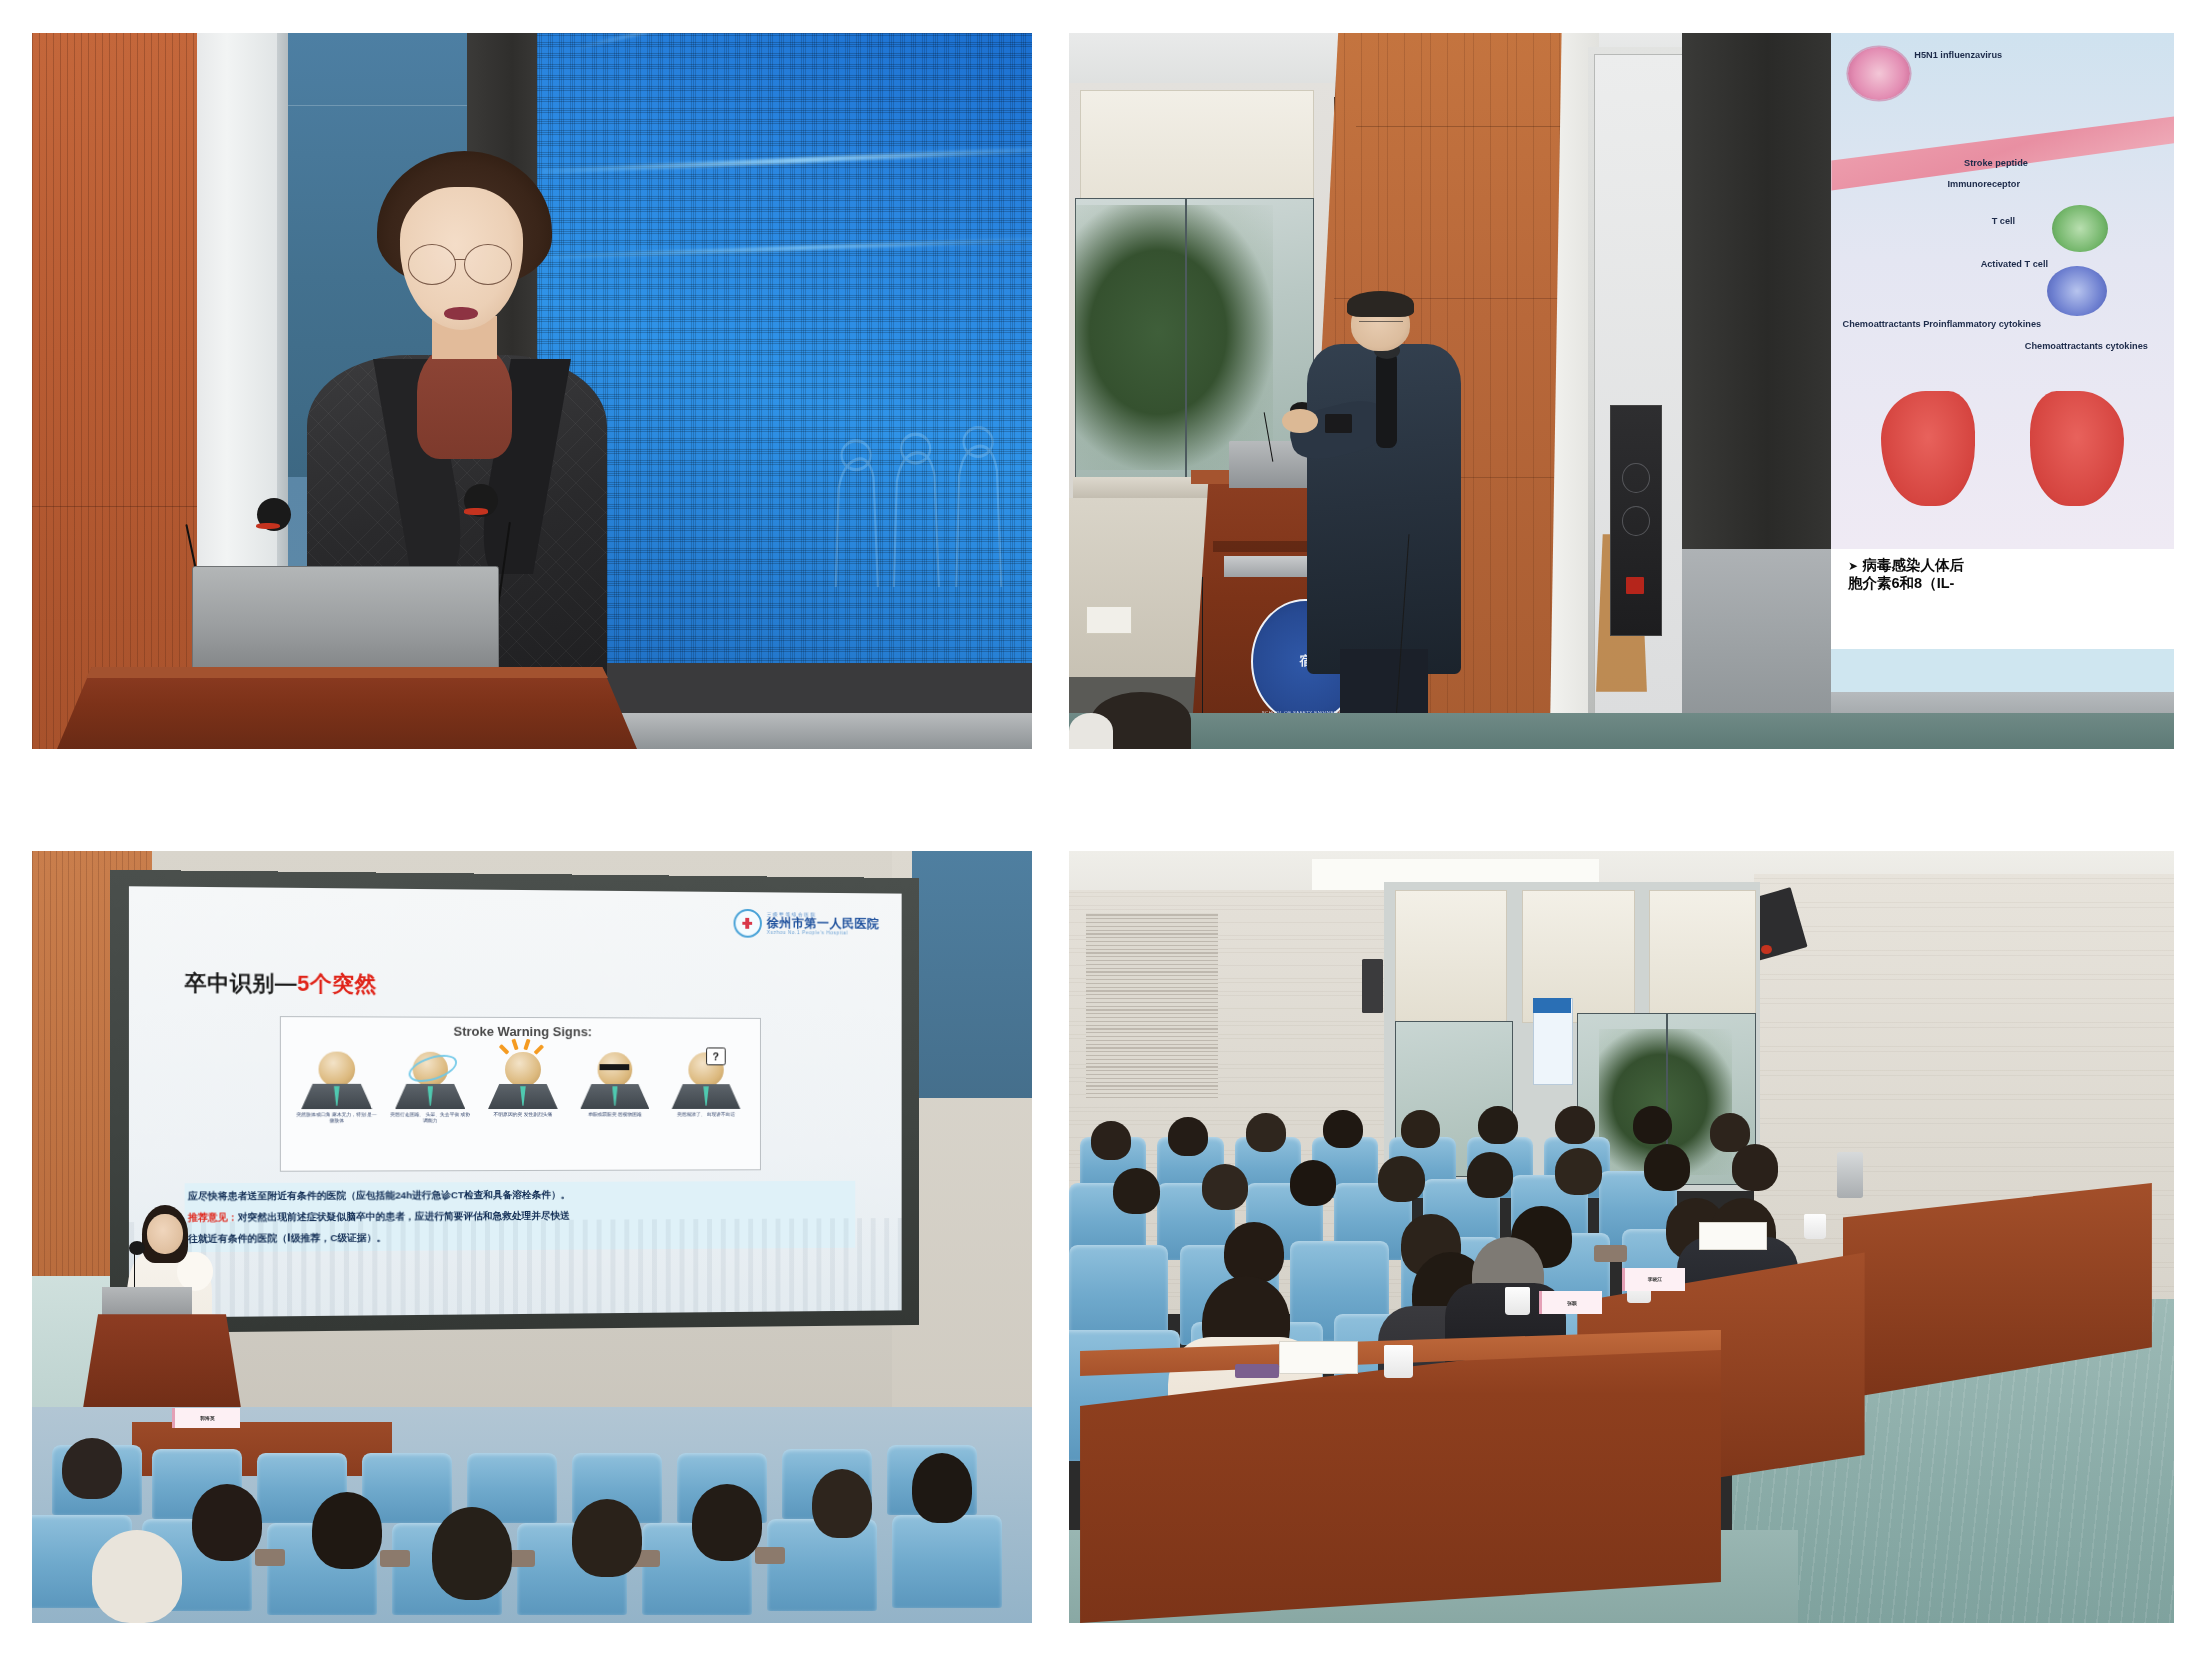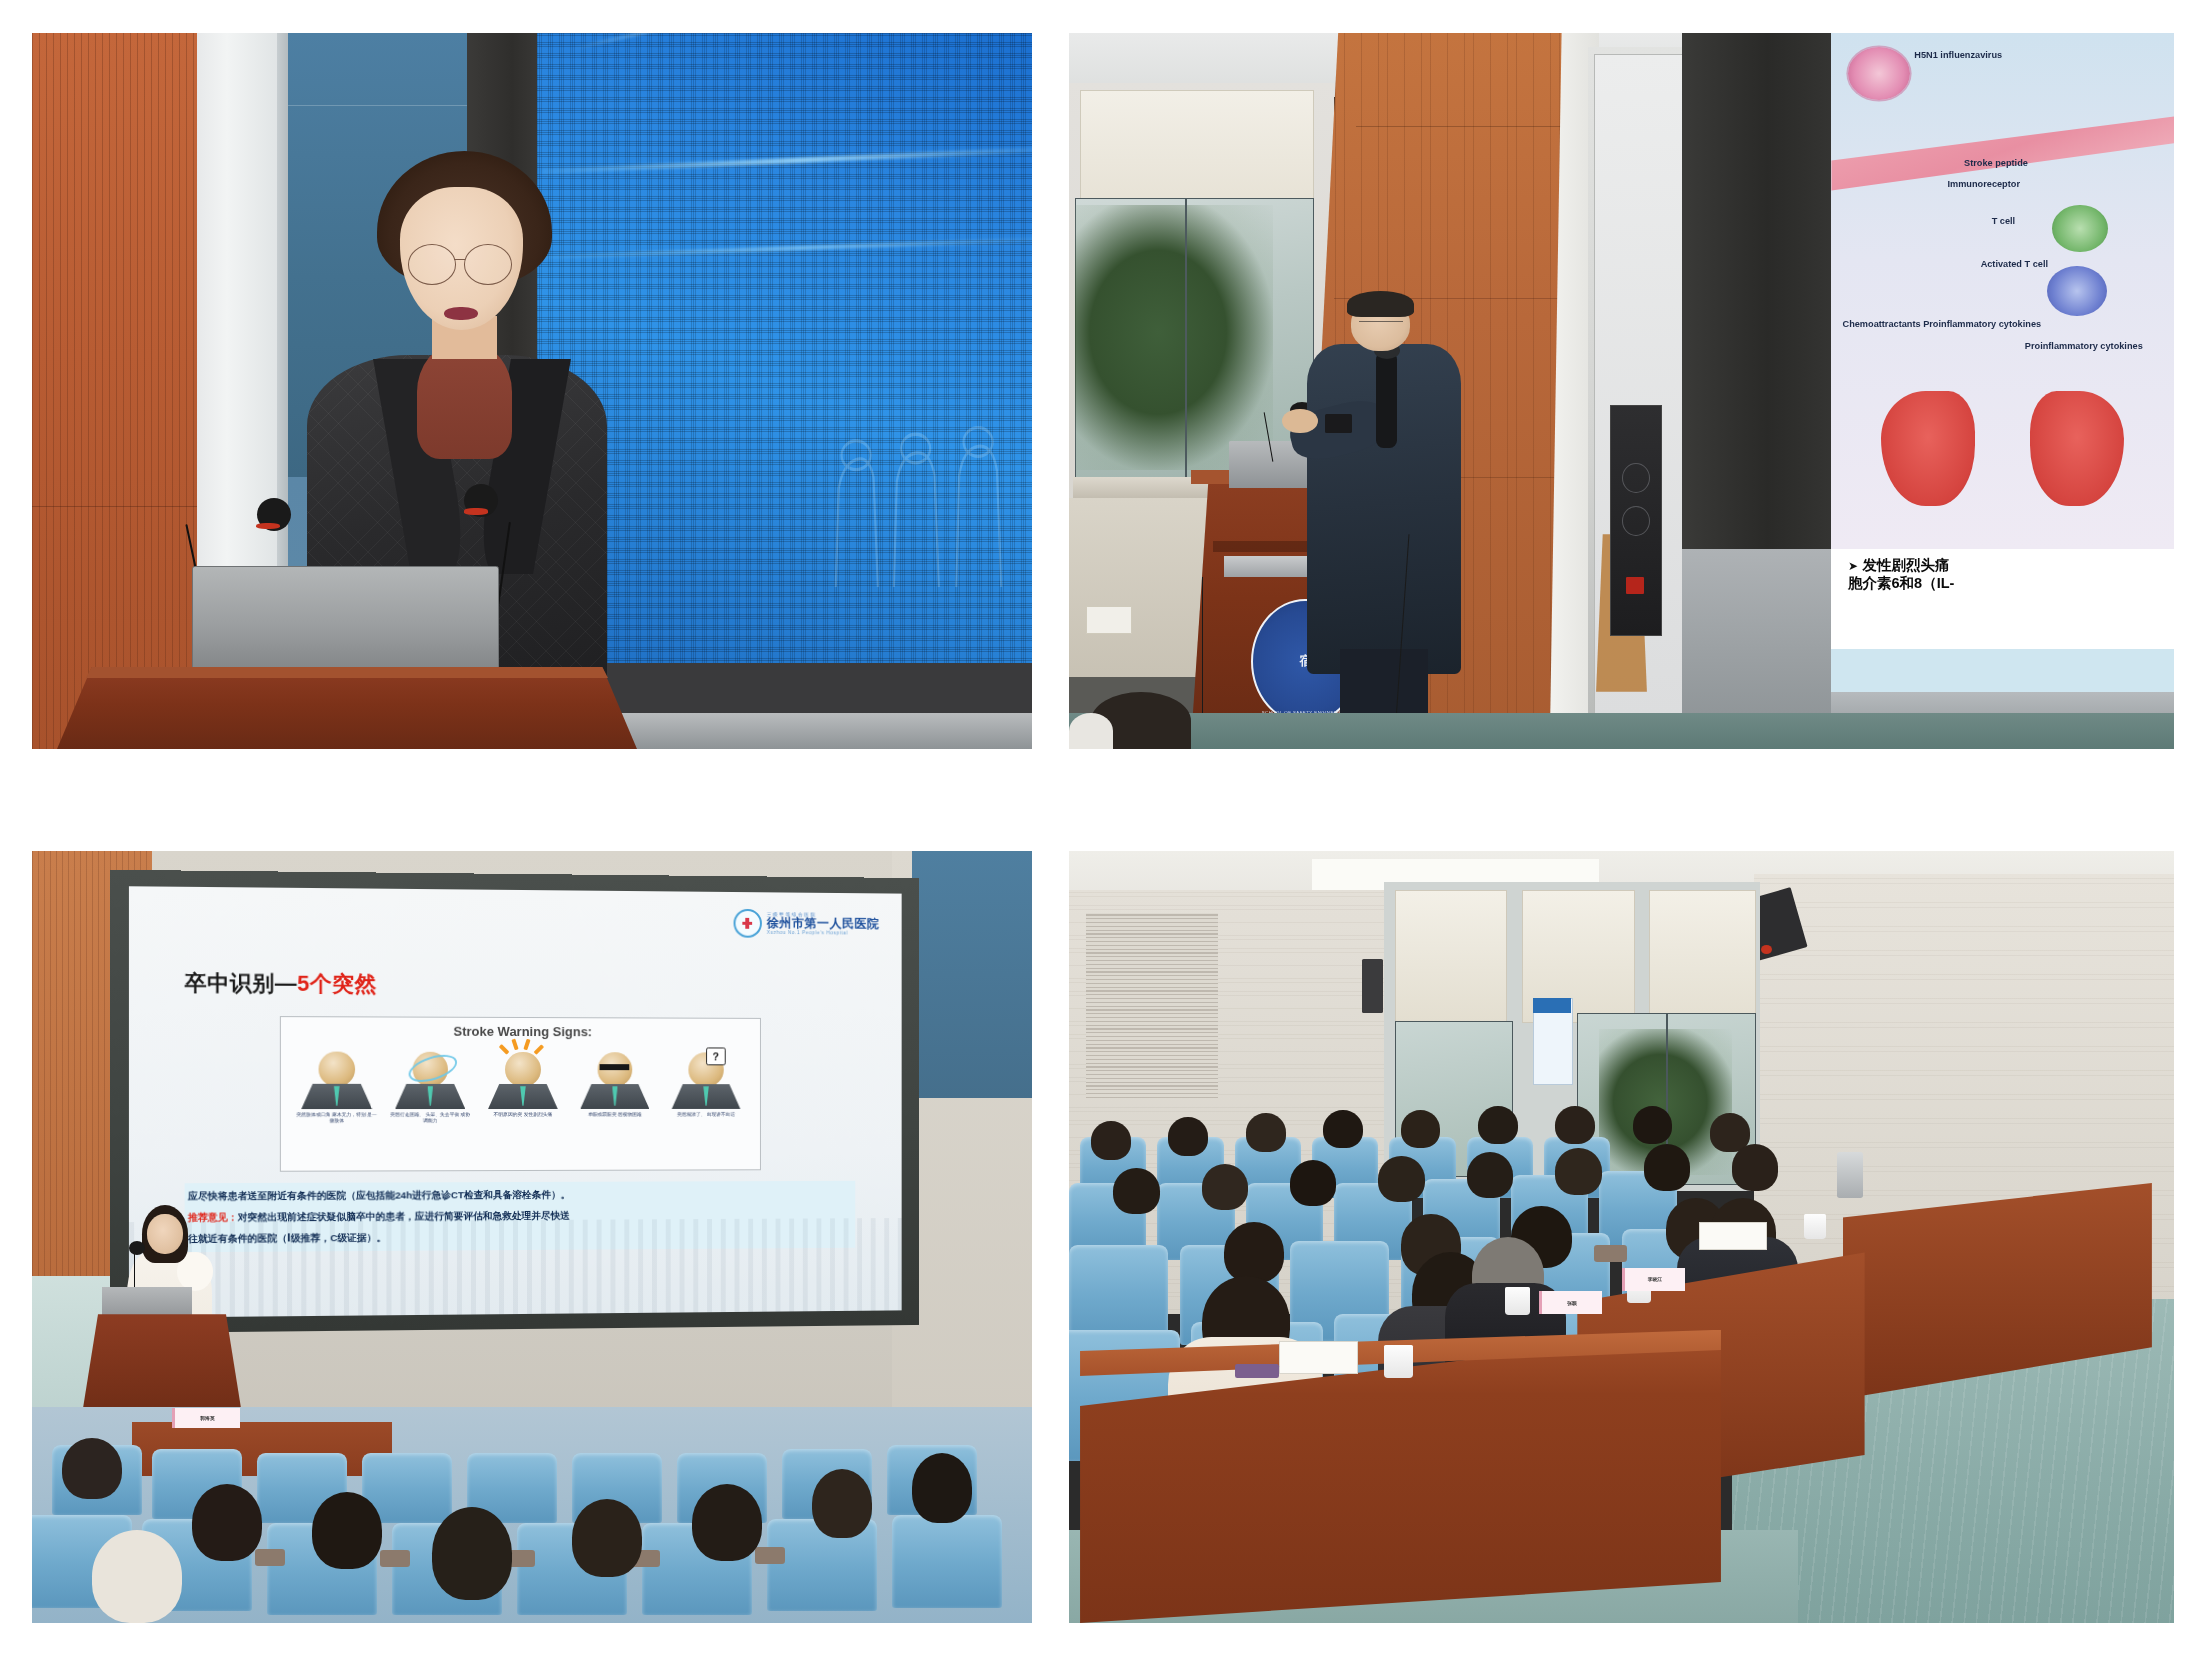--- a/index.html
+++ b/index.html
@@ -404,24 +404,24 @@
     <div class="layer tr-tcell"></div>
     <div class="layer tr-atcell"></div>
     <div class="layer tr-lung-l"></div>
     <div class="layer tr-lung-r"></div>
     <div class="slide-lbl tr-lbl-h5n1">H5N1 influenzavirus</div>
     <div class="slide-lbl tr-lbl-vp">Stroke peptide</div>
     <div class="slide-lbl tr-lbl-imm">Immunoreceptor</div>
     <div class="slide-lbl tr-lbl-tcell">T cell</div>
     <div class="slide-lbl tr-lbl-act">Activated T cell</div>
     <div class="slide-lbl tr-lbl-chemo">Chemoattractants Proinflammatory cytokines</div>
-    <div class="slide-lbl tr-lbl-pro2">Proinflammatory cytokines</div>
+    <div class="slide-lbl tr-lbl-pro2">Chemoattractants cytokines</div>
     <div class="layer tr-slide-low"></div>
     <div class="tr-cn-wrap">
-      <div><span class="tr-arrow-glyph">➤</span><span>发性剧烈头痛</span></div>
+      <div><span class="tr-arrow-glyph">➤</span><span>病毒感染人体后</span></div>
       <div><span>胞介素6和8（IL-</span></div>
     </div>
     <div class="layer tr-slide-band"></div>
     <div class="layer tr-slide-steel"></div>
 
     <div class="layer tr-podium"></div>
     <div class="layer tr-podium-top"></div>
     <div class="layer tr-podium-mid"></div>
     <div class="layer tr-podium-shelf"></div>
     <div class="layer tr-laptop"></div>

